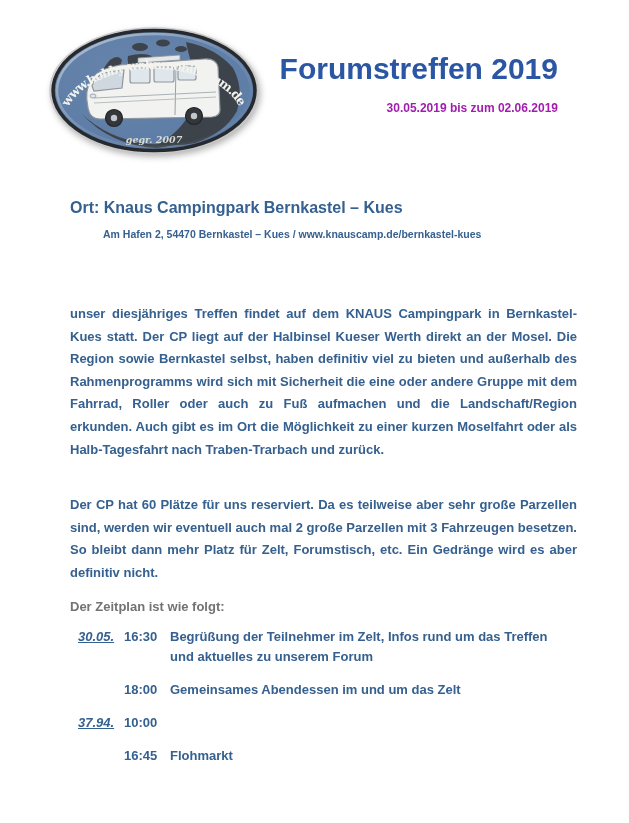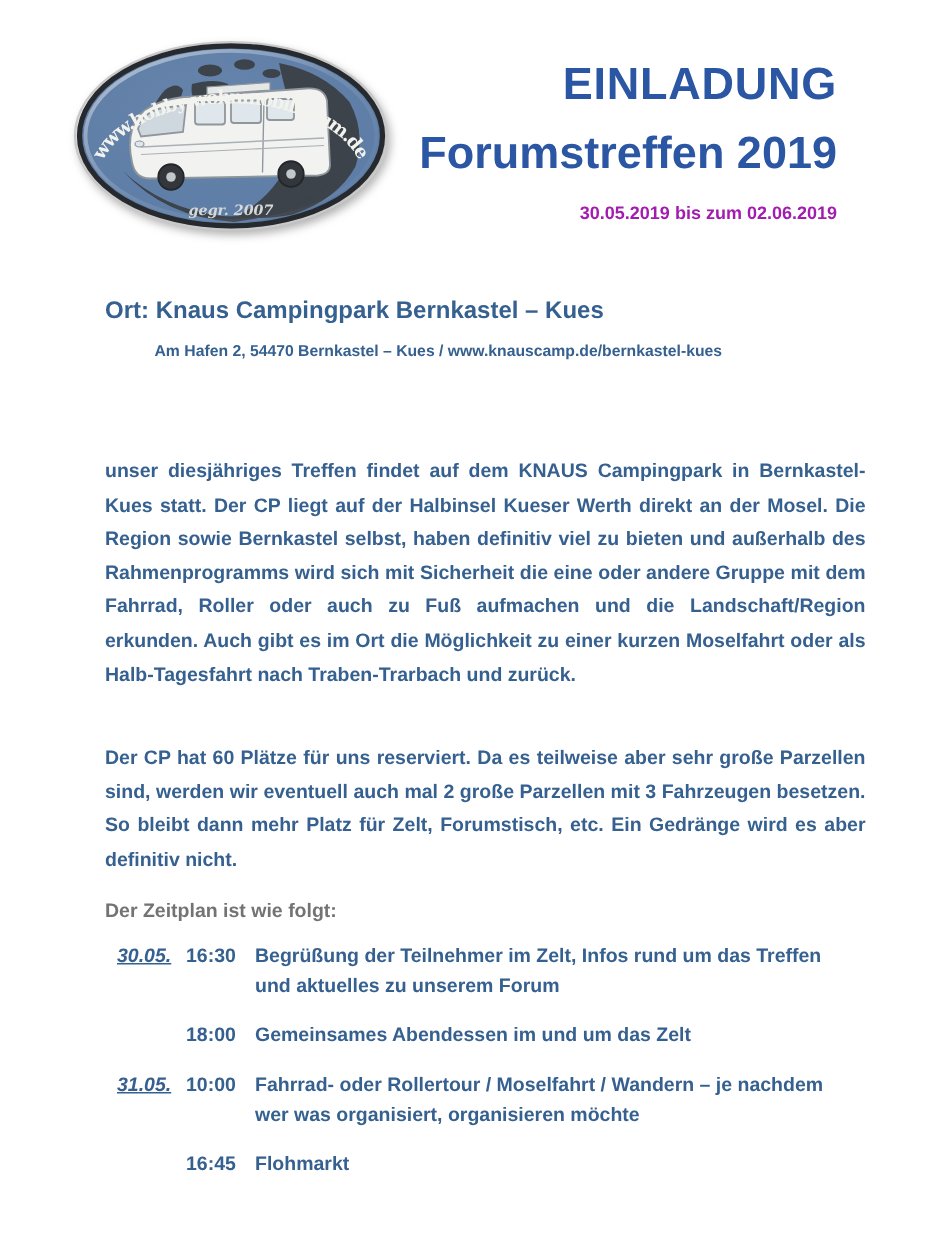--- a/index.html
+++ b/index.html
@@ -91,21 +91,20 @@
       <path id="arcTop" d="M 18,88 A 89,53 0 0 1 194,88" fill="none"></path>
       <text font-family="DejaVu Serif, serif" font-size="12.5" font-weight="bold" fill="#f3f3ee" letter-spacing="0.4">
         <textPath href="#arcTop" startOffset="50%" text-anchor="middle" textLength="196">www.hobby-wohnmobilforum.de</textPath>
       </text>
 
       <text x="106" y="117" text-anchor="middle" font-family="DejaVu Serif, serif" font-style="italic" font-size="9.5" fill="#d8d9d4">gegr. 2007</text>
     </svg>
   </div>
 
   <div class="title-block">
-    <div class="title-main">EINLADUNG</div>
     <div class="title-sub">Forumstreffen 2019</div>
     <div class="title-date">30.05.2019 bis zum 02.06.2019</div>
   </div>
 
   <div class="location">
     <div class="loc-line1">Ort: Knaus Campingpark Bernkastel – Kues</div>
     <div class="loc-line2">Am Hafen 2, 54470 Bernkastel – Kues / www.knauscamp.de/bernkastel-kues</div>
   </div>
 
   <div class="para para1">unser diesjähriges Treffen findet auf dem KNAUS Campingpark in Bernkastel-Kues statt. Der CP liegt auf der Halbinsel Kueser Werth direkt an der Mosel. Die Region sowie Bernkastel selbst, haben definitiv viel zu bieten und außerhalb des Rahmenprogramms wird sich mit Sicherheit die eine oder andere Gruppe mit dem Fahrrad, Roller oder auch zu Fuß aufmachen und die Landschaft/Region erkunden. Auch gibt es im Ort die Möglichkeit zu einer kurzen Moselfahrt oder als Halb-Tagesfahrt nach Traben-Trarbach und zurück.</div>
@@ -117,23 +116,22 @@
       <span class="sdate">30.05.</span>
       <span class="stime">16:30</span>
       <span class="sdesc">Begrüßung der Teilnehmer im Zelt, Infos rund um das Treffen und aktuelles zu unserem Forum</span>
     </div>
     <div class="srow">
       <span class="sdate"></span>
       <span class="stime">18:00</span>
       <span class="sdesc">Gemeinsames Abendessen im und um das Zelt</span>
     </div>
     <div class="srow">
-      <span class="sdate">31.05.</span>
+      <span class="sdate">37.94.</span>
       <span class="stime">10:00</span>
-      <span class="sdesc">Fahrrad- oder Rollertour / Moselfahrt / Wandern – je nachdem wer was organisiert, organisieren möchte</span>
     </div>
     <div class="srow">
       <span class="sdate"></span>
       <span class="stime">16:45</span>
       <span class="sdesc">Flohmarkt</span>
     </div>
   </div>
 
 </div>
 

